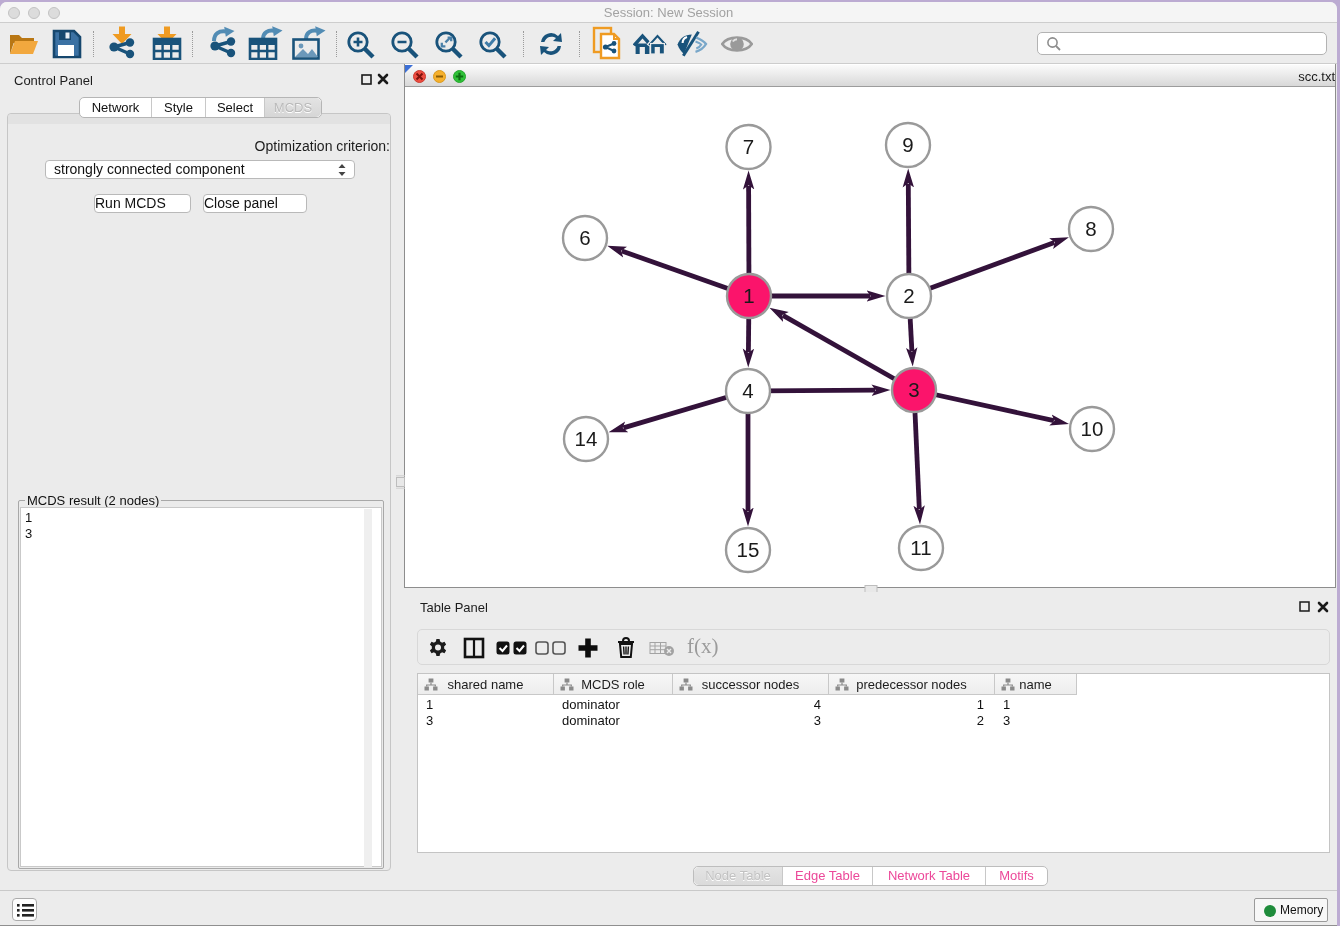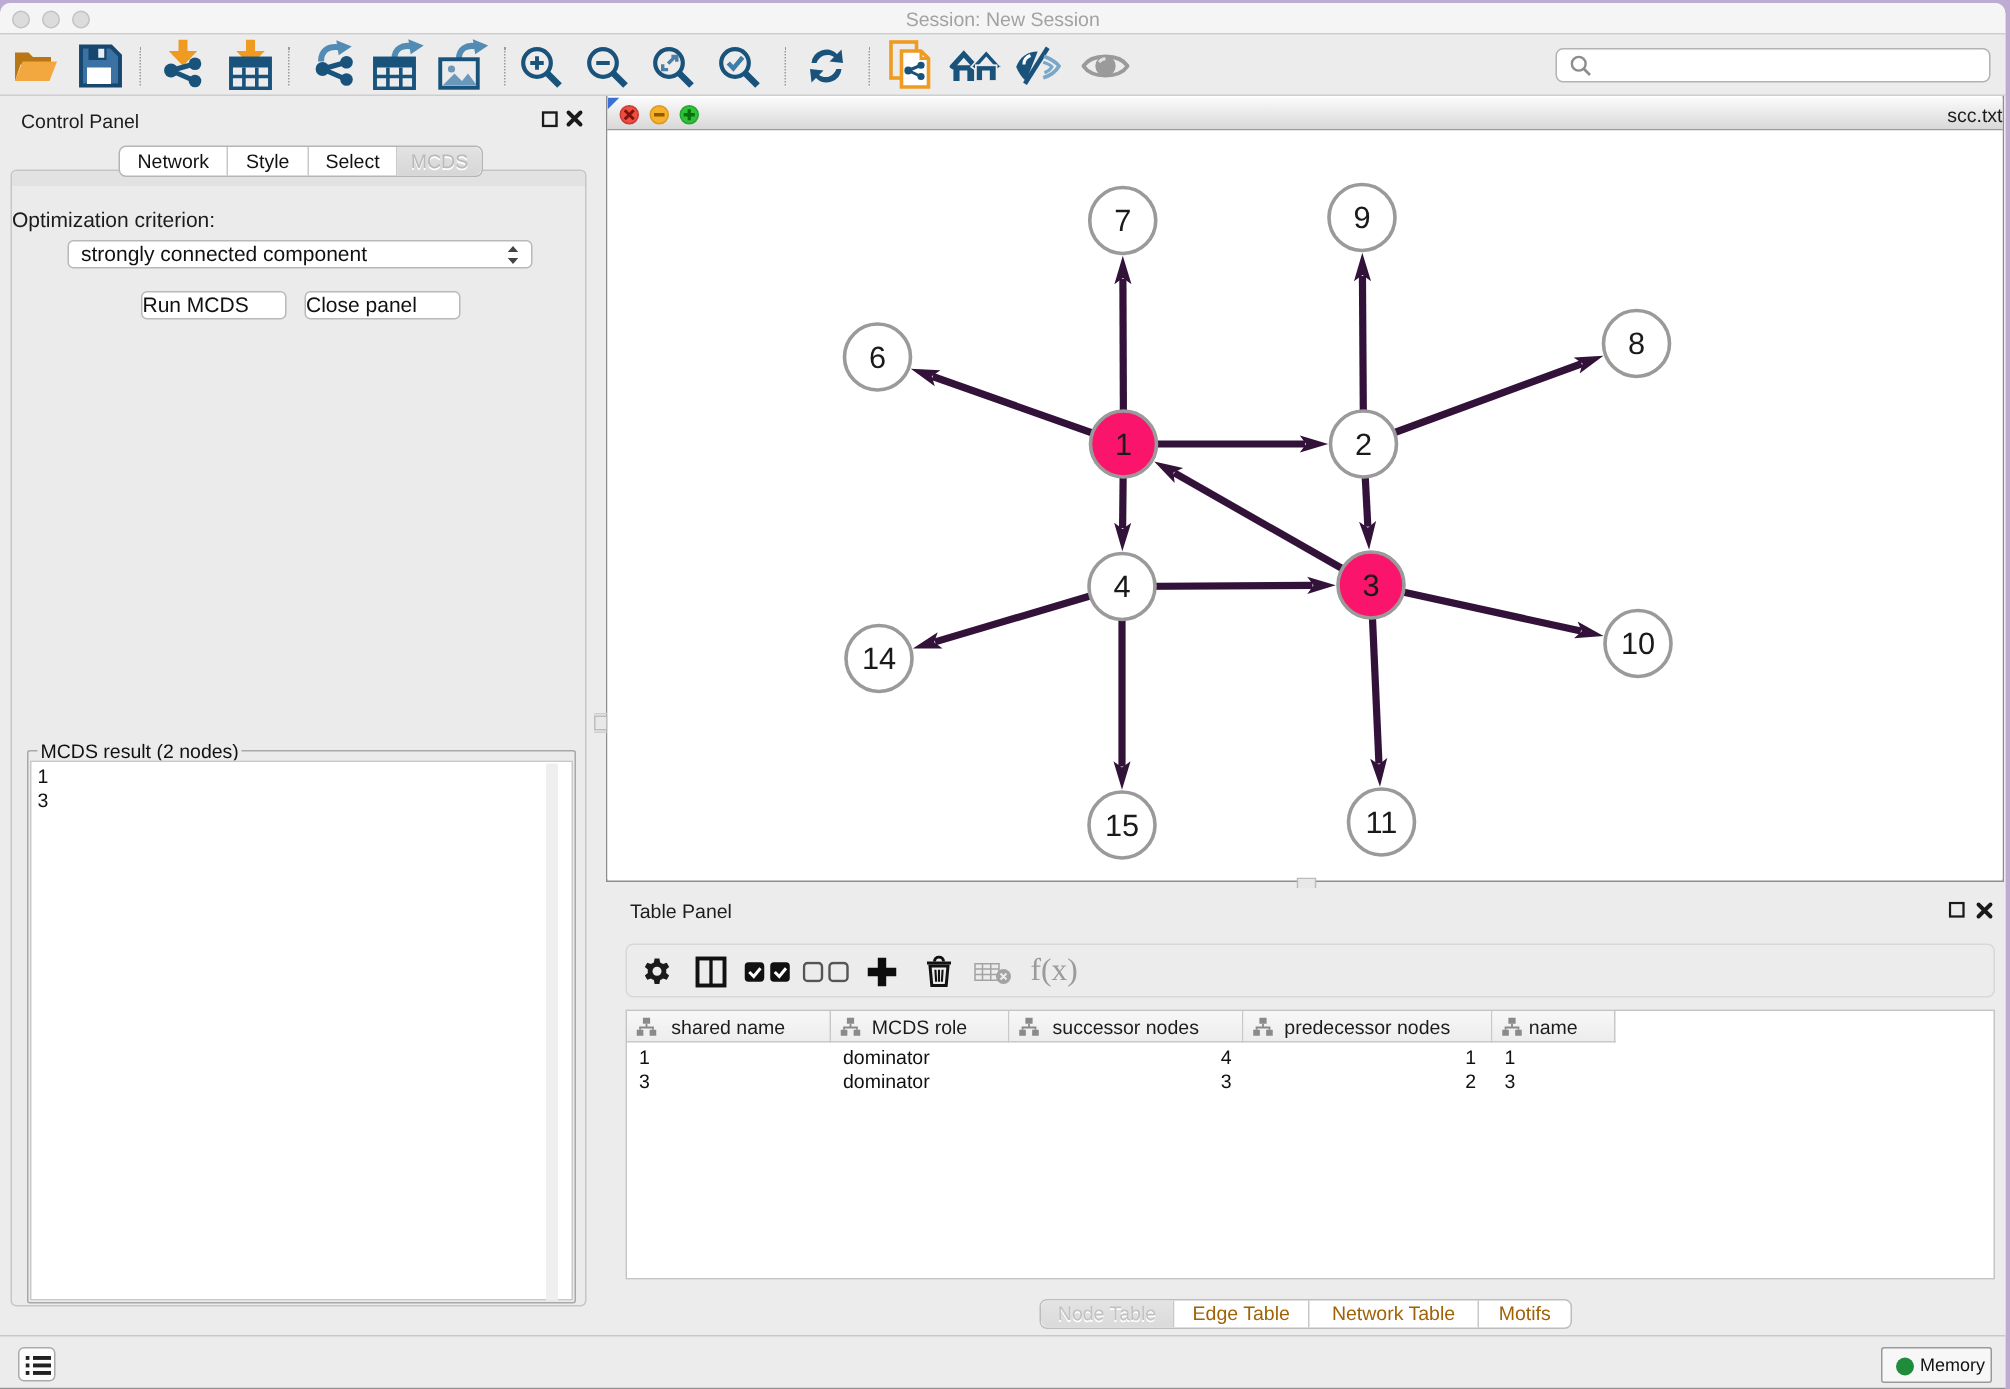--- a/index.html
+++ b/index.html
@@ -14,21 +14,21 @@
 .tsep { position:absolute; top:7px; height:26px; width:0; border-left:1px dotted #9a9a9a; }
 #searchbox { position:absolute; left:1037px; top:8px; width:290px; height:23px; background:#fff; border:1px solid #b3b3b3; border-radius:5px; }
 #main { position:absolute; left:0; top:62px; width:100%; height:827px; background:#ececec; }
 
 #cp { position:absolute; left:0; top:0; width:392px; height:827px; background:#ececec; }
 #cp-title { position:absolute; left:14px; top:9px; font-size:13px; color:#1d1d1d; }
 #cp-tabs { position:absolute; left:79px; top:33px; width:243px; height:21px; background:#fff; border:1px solid #b5b5b5; border-radius:5px; display:flex; z-index:3;align-items:center; }
 #cp-tabs .tab { font-size:13px; font-weight:400; color:#111; text-align:center; line-height:19px; border-right:1px solid #c8c8c8; }
 #cp-tabs .tab:last-child { border-right:none; background:linear-gradient(#e3e3e3,#d6d6d6); color:#b9b9b9; border-radius:0 5px 5px 0; text-shadow:0 1px 0 #fff; }
 #cp-body { position:absolute; left:7px; top:49px; width:384px; height:758px; background:#ebebeb; border:1px solid #c6c6c6; border-radius:4px; }
-#opt-label { position:absolute; left:0; top:24px; width:100%; text-align:left; font-size:14px; color:#1c1c1c; }
+#opt-label { position:absolute; left:0; top:24px; width:100%; text-align:right; font-size:14px; color:#1c1c1c; }
 #opt-select { position:absolute; left:37px; top:46px; width:310px; height:19px; background:#fff; border:1px solid #b9b9b9; border-radius:4px; font-size:14px; color:#111; line-height:17px; padding-left:8px; }
 .btn { position:absolute; top:80px; height:19px; background:#fff; border:1px solid #b9b9b9; border-radius:4px; font-size:14px; color:#111; line-height:17px; }
 #fieldset { position:absolute; left:10px; top:386px; width:366px; height:369px; border:1px solid #a8a8a8; border-radius:2px; }
 #fieldset legend { position:absolute; left:6px; top:-8px; background:#ebebeb; font-size:13px; color:#111; padding:0 2px; }
 #fs-list { position:absolute; left:1px; top:6px; width:362px; height:360px; background:#fff; border:1px solid #c9c9c9; font-size:13px; color:#111; }
 #fs-scroll { position:absolute; right:9px; top:1px; width:8px; height:358px; background:#efefef; }
 
 #nw { position:absolute; left:404px; top:0; width:932px; height:524px; border:1px solid #8d8d8d; border-top:none; background:#fff; }
 #nw-title { position:absolute; left:0; top:1px; width:100%; height:22px; background:linear-gradient(#fbfbfb,#d8d8d8); border-bottom:1px solid #9c9c9c; }
 #nw-title .tl { position:absolute; top:5px; width:13px; height:13px; border-radius:50%; }
@@ -36,21 +36,21 @@
 #canvas { position:absolute; left:0; top:23px; width:930px; height:499px; background:#fff; overflow:hidden; }
 
 #tp { position:absolute; left:404px; top:528px; width:933px; height:297px; background:#ececec; }
 #tp-title { position:absolute; left:16px; top:8px; font-size:13px; color:#1d1d1d; }
 #tp-toolbar { position:absolute; left:13px; top:37px; width:913px; height:36px; border:1px solid #d8d8d8; border-radius:5px; }
 #tbl { position:absolute; left:13px; top:81px; width:913px; height:180px; background:#fff; border:1px solid #c4c4c4; }
 .hcell { position:absolute; top:0; height:21px; background:linear-gradient(#f7f7f7,#ededed); border-right:1px solid #c8c8c8; border-bottom:1px solid #c8c8c8; font-size:13px; color:#1c1c1c; text-align:center; line-height:21px; }
 .hicon { position:absolute; left:6px; top:4px; }
 .cell { position:absolute; font-size:13px; color:#111; height:16px; line-height:16px; }
 #tp-tabs { position:absolute; left:289px; top:274px; height:20px; display:flex; border:1px solid #bdbdbd; border-radius:5px; background:#fff; }
-#tp-tabs .tab { font-size:13px; font-weight:400; color:#a16207; text-align:center; line-height:18px; border-right:1px solid #c8c8c8; }
+#tp-tabs .tab { font-size:13px; font-weight:400; color:#ec4899; text-align:center; line-height:18px; border-right:1px solid #c8c8c8; }
 #tp-tabs .tab:first-child { background:linear-gradient(#e4e4e4,#dadada); color:#c2c2c2; border-radius:5px 0 0 5px; text-shadow:0 1px 0 #fff; }
 #tp-tabs .tab:last-child { border-right:none; }
 
 #status { position:absolute; left:0; top:888px; width:100%; height:35px; background:#ececec; border-top:1px solid #c9c9c9; }
 #st-left { position:absolute; left:12px; top:7px; width:25px; height:23px; background:#fdfdfd; border:1px solid #ababab; border-radius:4px; }
 #st-mem { position:absolute; right:9px; top:7px; width:74px; height:24px; background:#f7f7f7; border:1px solid #9a9a9a; border-radius:2px; font-size:12px; color:#111; line-height:22px; text-align:left; padding-left:25px; }
 #st-mem .g { position:absolute; left:9px; top:6px; width:12px; height:12px; border-radius:50%; background:#1f8c3b; }
 text { font-family:"Liberation Sans",sans-serif; }
 </style></head>
 <body>

